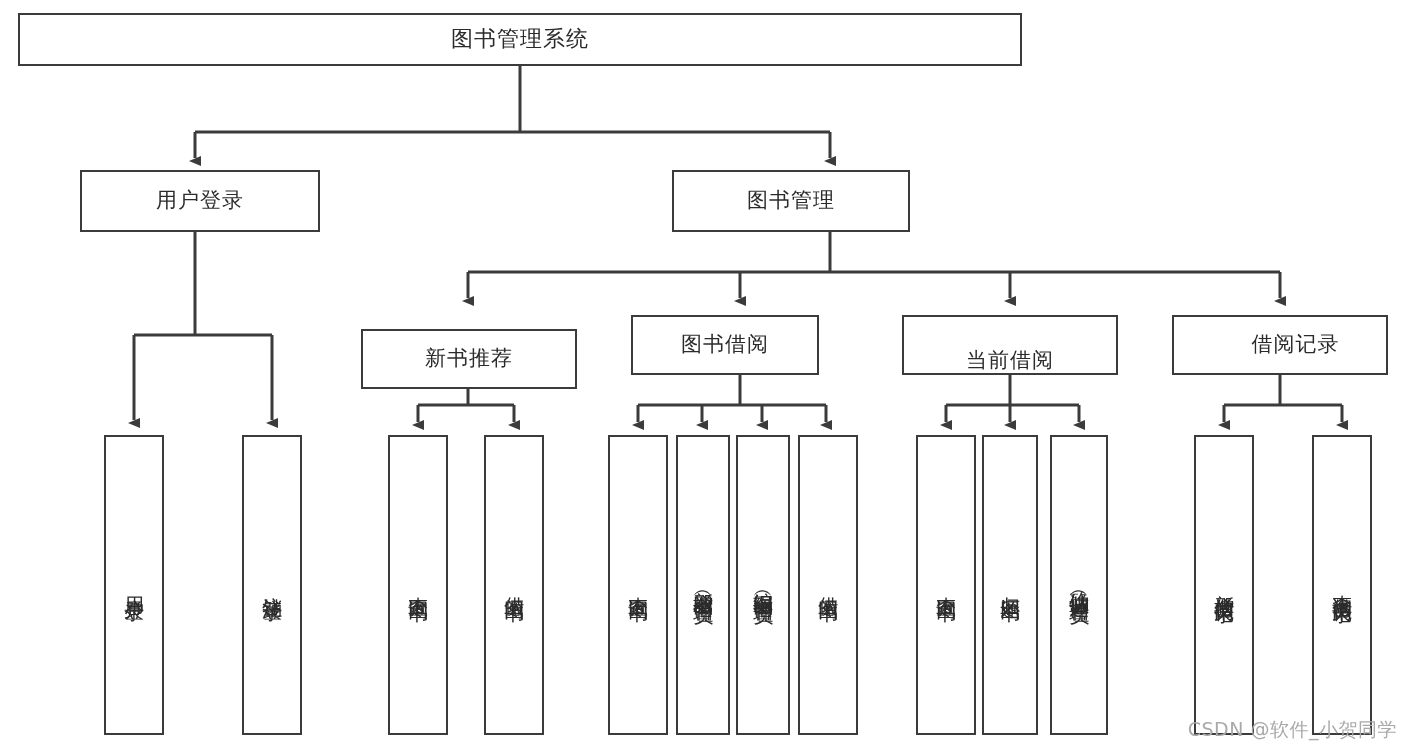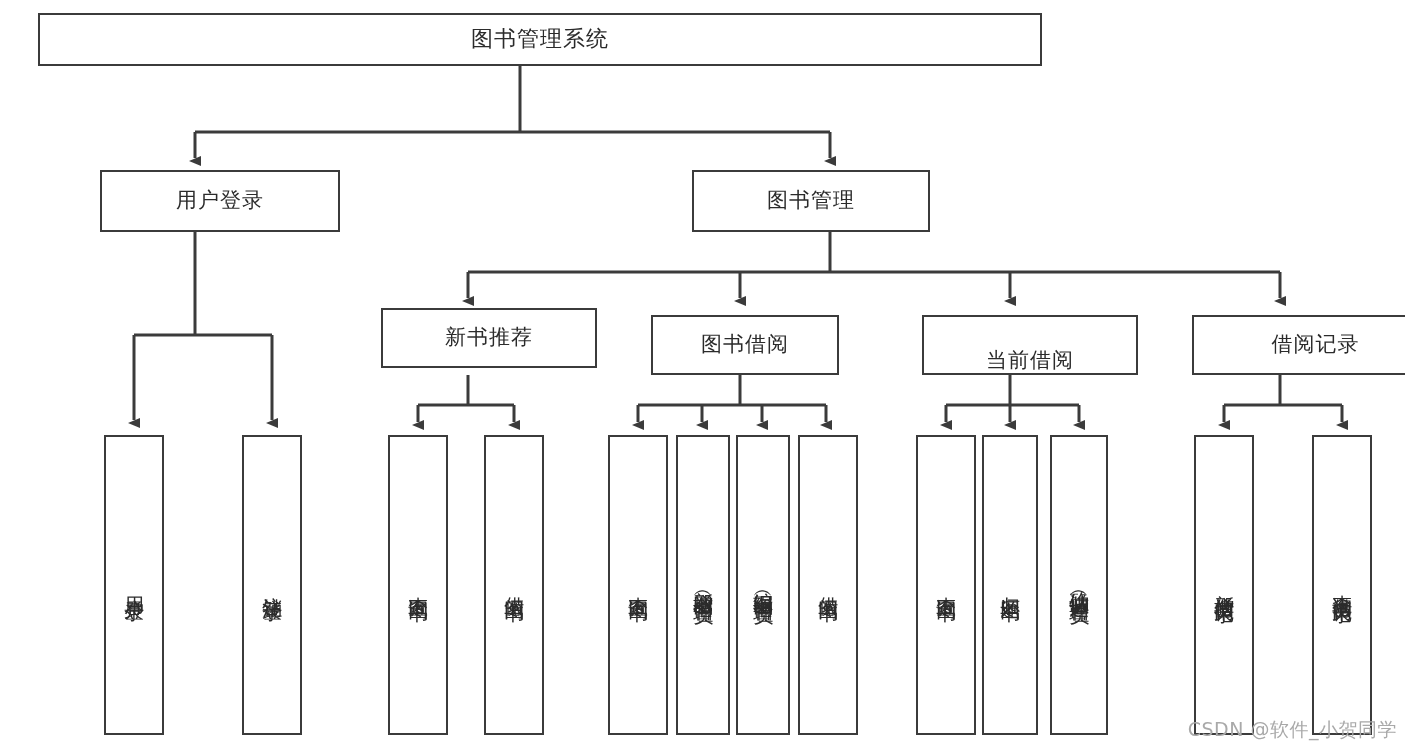--- a/index.html
+++ b/index.html
@@ -32,21 +32,20 @@
     border: 2px solid #3b3b3b;
     display: flex;
     align-items: center;
     justify-content: center;
     color: #2b2b2b;
   }
   .node.h {
     font-size: 21px;
     letter-spacing: 1px;
     line-height: 1.2;
-    margin-left: 20px;
   }
   .node.root {
     font-size: 22px;
   }
   .node.v {
     align-items: center;
     justify-content: center;
   }
   .vtext {
     writing-mode: vertical-rl;
@@ -127,21 +126,21 @@
     <span>图书管理系统</span>
   </div>
 
   <div class="node h" style="left:80px; top:170px; width:240px; height:62px;">
     <span>用户登录</span>
   </div>
   <div class="node h" style="left:672px; top:170px; width:238px; height:62px;">
     <span>图书管理</span>
   </div>
 
-  <div class="node h" style="left:361px; top:308px; width:216px; height:60px;">
+  <div class="node h" style="left:361px; top:329px; width:216px; height:60px;">
     <span>新书推荐</span>
   </div>
   <div class="node h" style="left:631px; top:315px; width:188px; height:60px;">
     <span>图书借阅</span>
   </div>
   <div class="node h" style="left:902px; top:315px; width:216px; height:60px;align-items:flex-end;">
     <span>当前借阅</span>
   </div>
   <div class="node h" style="left:1172px; top:315px; width:216px; height:60px;padding-left:31px;">
     <span>借阅记录</span>

